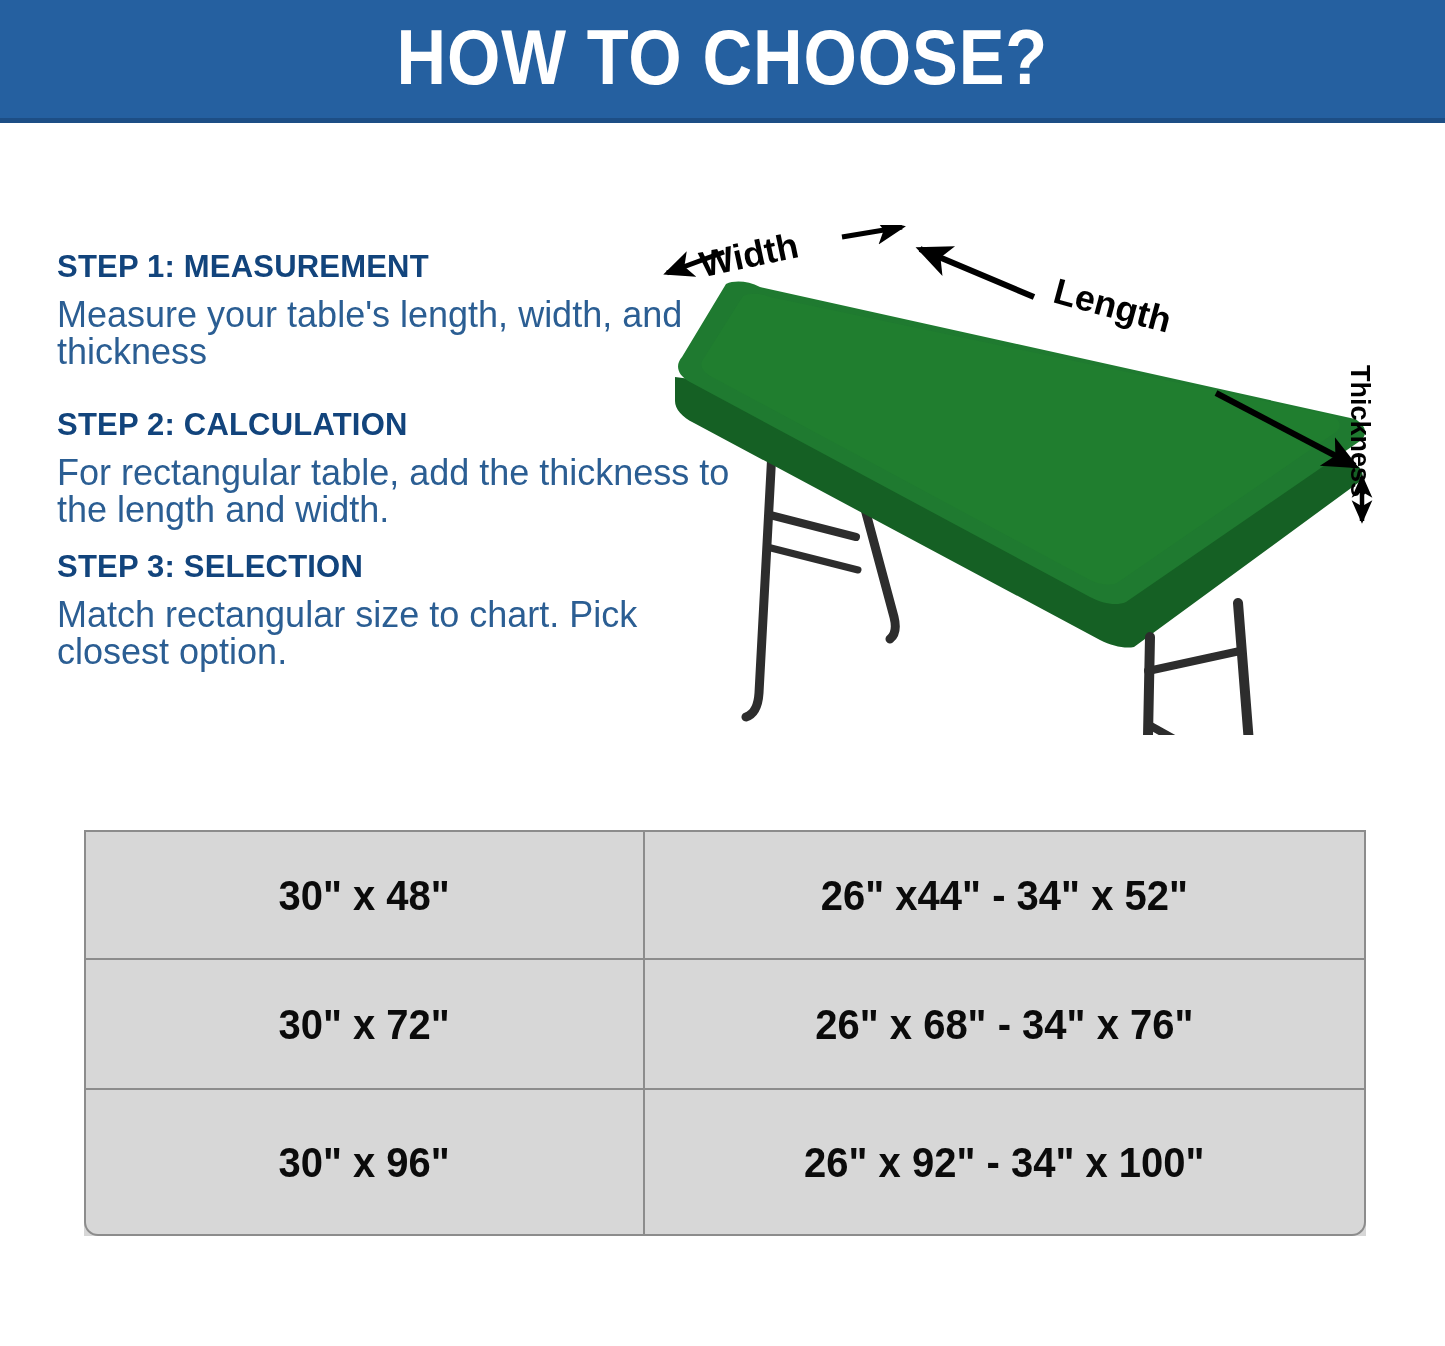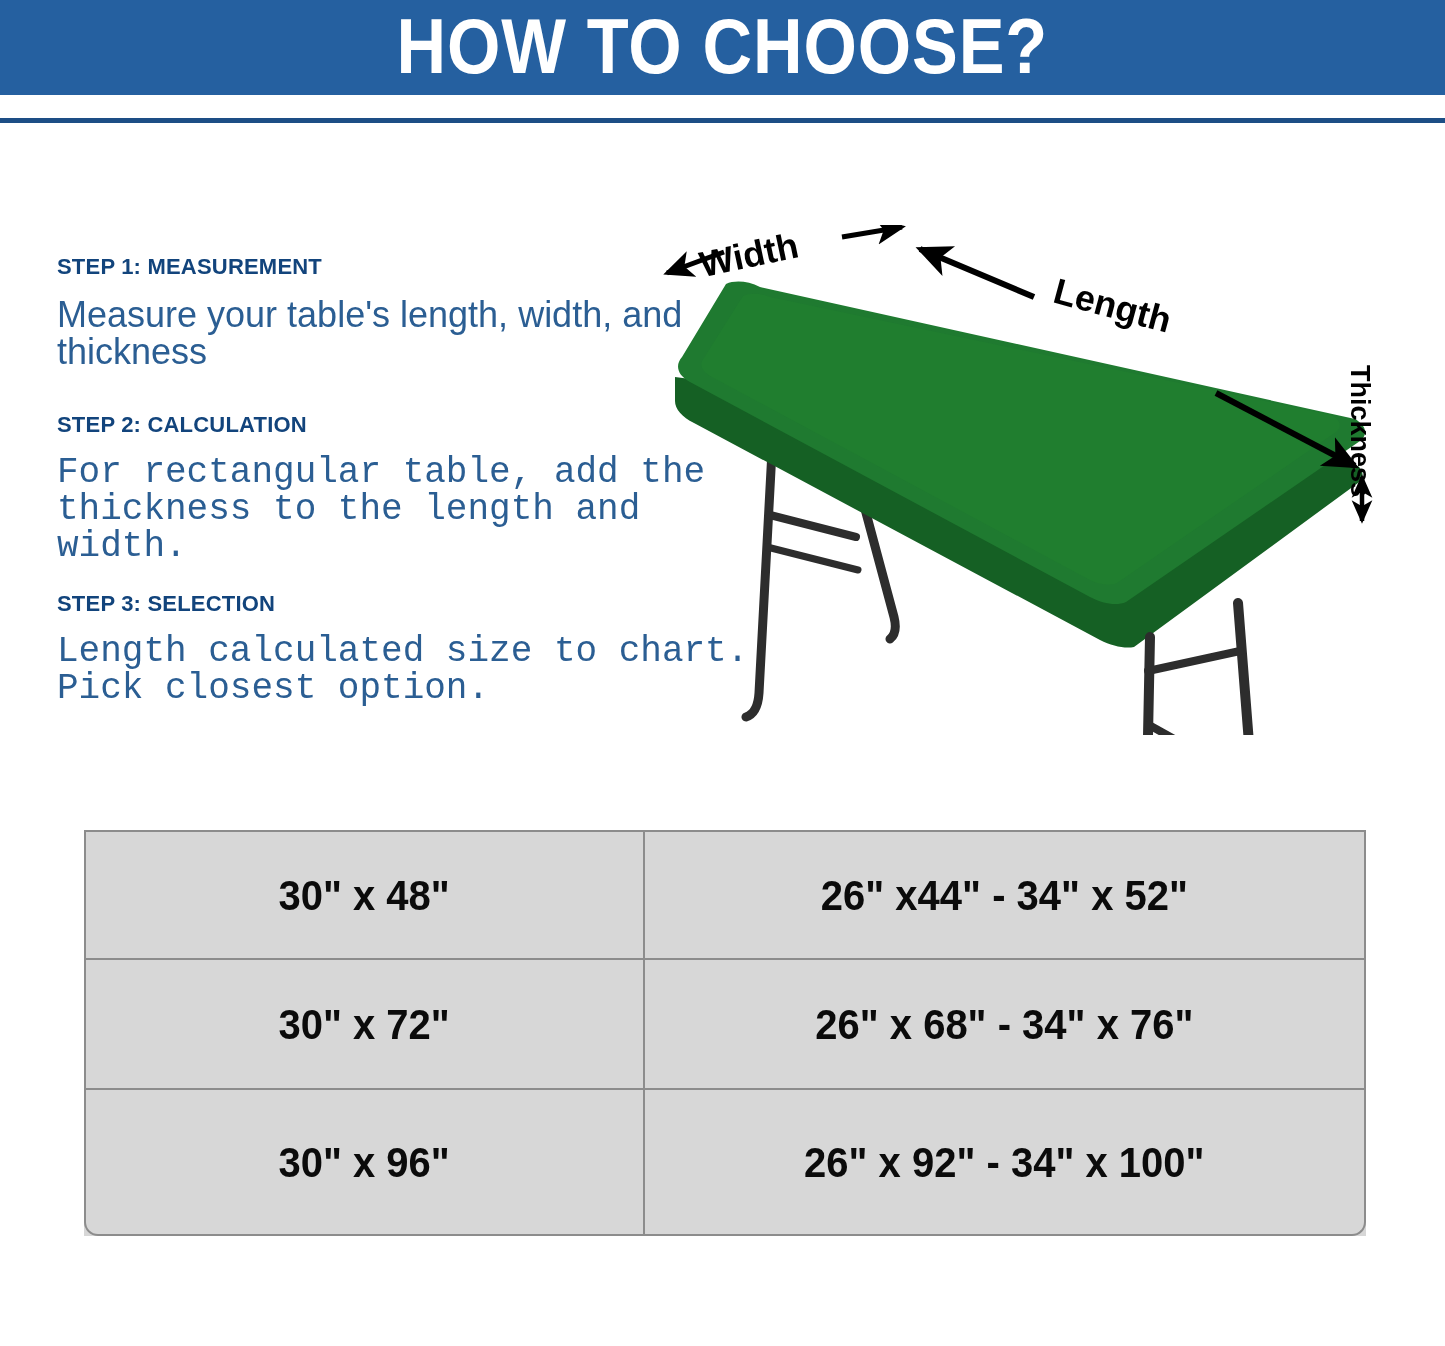--- a/index.html
+++ b/index.html
@@ -14,21 +14,21 @@
     overflow: hidden;
     font-family: "Liberation Sans", sans-serif;
     -webkit-font-smoothing: antialiased;
   }
 
   
   .banner {
     position: absolute;
     left: 0; top: 0;
     width: 1445px;
-    height: 95px;
+    height: 118px;
     background: #2560a0;
     display: flex;
     align-items: center;
     justify-content: center;
   }
   .banner-underline {
     position: absolute;
     left: 0; top: 118px;
     width: 1445px;
     height: 5px;
@@ -52,36 +52,36 @@
     position: absolute;
     left: 57px;
     top: 248px;
     width: 700px;
   }
   .step-block { margin-bottom: 32px; }
   .step-block.last { margin-bottom: 16px; }
   .step-heading {
     font-family: "Liberation Sans", sans-serif;
     font-weight: 700;
-    font-size: 22px;
+    font-size: 31px;
     line-height: 38px;
     color: #12447c;
     letter-spacing: 0.2px;
     white-space: nowrap;
   }
   .step-body {
     font-family: "Liberation Sans", sans-serif;
     font-weight: 400;
     font-size: 36px;
     line-height: 37px;
     color: #2b5e93;
     margin-top: 10px;
     max-width: 660px;
   }
-  .step-body.wide { max-width: 700px; font-family: Liberation Mono, monospace; }
+  .step-body.wide { max-width: 700px; }
   .step-block.s1 { margin-bottom: 36px; }
   .step-block.s2 { margin-bottom: 20px; }
 
   
   .illustration {
     position: absolute;
     left: 620px;
     top: 225px;
     width: 800px;
     height: 510px;
@@ -188,21 +188,21 @@
     <div class="step-body">Measure your table's length, width, and thickness</div>
   </div>
 
   <div class="step-block s2">
     <div class="step-heading">STEP 2: CALCULATION</div>
     <div class="step-body wide">For rectangular table, add the thickness to the length and width.</div>
   </div>
 
   <div class="step-block last">
     <div class="step-heading">STEP 3: SELECTION</div>
-    <div class="step-body wide">Length calculated size to chart. Pick closest option.</div>
+    <div class="step-body wide">Match rectangular size to chart. Pick closest option.</div>
   </div>
 
 </div>
 
 <div class="illustration">
 
   <svg width="800" height="510" viewBox="0 0 800 510">
     <defs>
       <marker id="arrowhead" markerWidth="7" markerHeight="7" refX="5.2" refY="3" orient="auto">
         <path d="M0,0.3 L6,3 L0,5.7 L1.5,3 Z" fill="#000000"></path>

